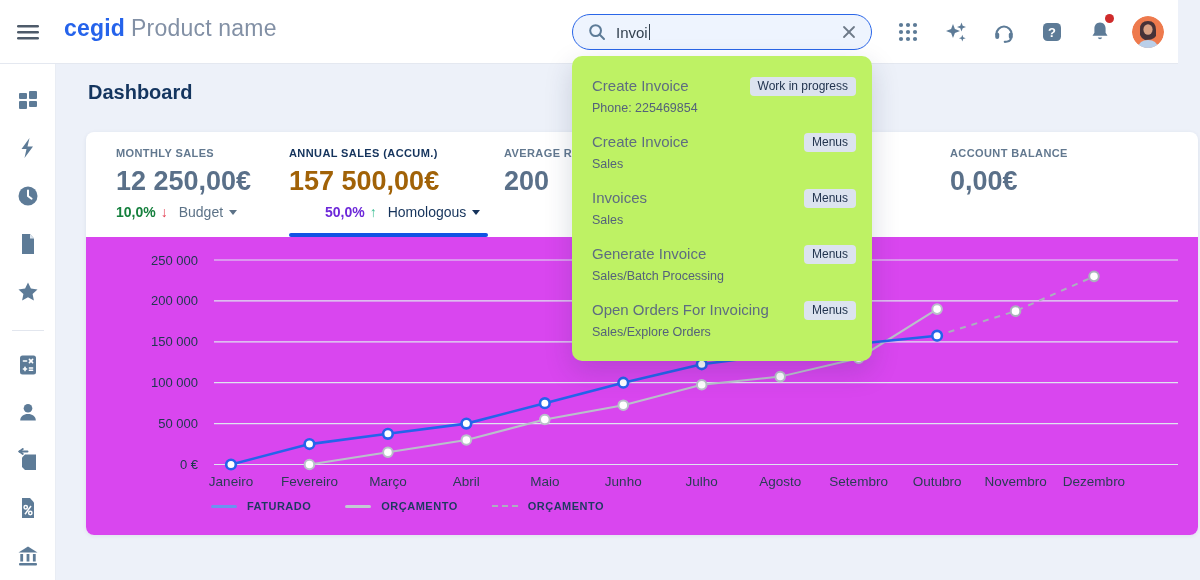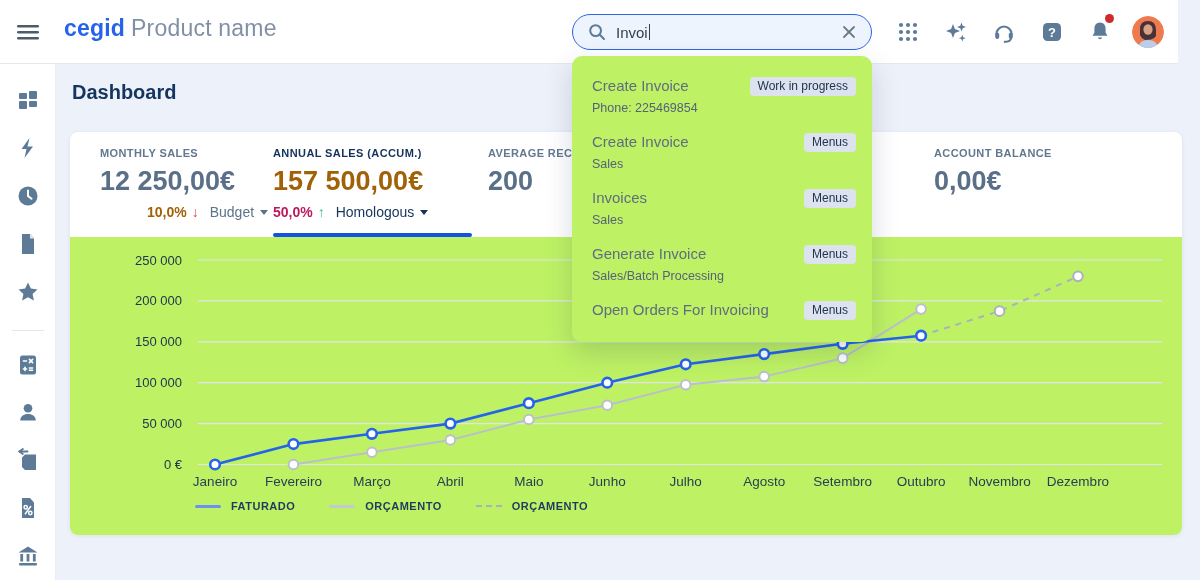--- a/index.html
+++ b/index.html
@@ -31,50 +31,50 @@
   .avatar { position:absolute; left:1132px; top:16px; width:32px; height:32px;
     border-radius:50%; overflow:hidden; cursor:pointer; }
 
   
   .sidebar { position:absolute; left:0; top:64px; width:56px; height:516px; background:#fff;
     border-right:1px solid #e9edf4; z-index:10; }
   .sb-item { position:absolute; left:16px; width:24px; height:24px; cursor:pointer; }
   .sb-divider { position:absolute; left:12px; width:32px; height:1px; background:#e2e6ee; top:266px; }
 
   
-  .content { position:absolute; left:56px; top:64px; width:1068px; height:516px; }
+  .content { position:absolute; left:72px; top:64px; width:1068px; height:516px; }
   .page-title { position:absolute; left:16px; top:17px; font-size:20px; font-weight:800; color:#14355f; }
 
   .panel { position:absolute; left:14px; top:68px; width:1112px; height:403px; background:#fff;
     border-radius:8px; box-shadow:0 1px 4px rgba(25,45,90,.08); }
 
   
   .kpi-row { position:relative; height:105px; }
   .kpi-card { position:absolute; top:15px; width:200px; cursor:pointer; }
   .kpi-label { font-size:11px; font-weight:700; letter-spacing:.4px; color:#62788f; }
   .kpi-value { font-size:27px; font-weight:700; color:#5a7089; margin-top:7px; }
   .kpi-sub { margin-top:7px; font-size:14px; display:flex; align-items:center; gap:5px; }
-  .kpi-change.down { color:#a16207; font-weight:700;margin-left:47px; }
-  .kpi-change.up { color:#be185d; font-weight:700; }
+  .kpi-change.down { color:#15803d; font-weight:700; }
+  .kpi-change.up { color:#6d28d9; font-weight:700;margin-left:36px; }
   .kpi-arrow { font-size:14px; }
   .kpi-arrow.down { color:#e23c4f; } .kpi-arrow.up { color:#38bd92; }
   .kpi-selector { color:#5c7287; margin-left:6px; display:flex; align-items:center; gap:6px; }
   .caret-down { width:0; height:0; border-left:4.5px solid transparent; border-right:4.5px solid transparent;
     border-top:5.5px solid #5c7287; display:inline-block; }
   .kpi-card.selected .kpi-label { color:#14335c; }
   .kpi-card.selected .kpi-value { color:#a16207; }
   .kpi-card.selected .kpi-selector { color:#15335b; }
   .kpi-card.selected .caret-down { border-top-color:#15335b; }
   .kpi-underline { position:absolute; left:203px; bottom:0; width:199px; height:4px;
     background:#1253e4; border-radius:2px; }
   .c1 { left:30px; } .c2 { left:203px; } .c3 { left:418px; } .c4 { left:820px;margin-left:44px; }
 
   
   .chart-section { position:absolute; left:0; top:105px; width:1112px; height:298px;
-    background:#bef264; border-radius:0 0 8px 8px; }
+    background:#d946ef; border-radius:0 0 8px 8px; }
   .legend { position:absolute; left:125px; top:263px; display:flex; align-items:center; gap:34px; }
   .legend-item { display:flex; align-items:center; gap:10px; cursor:pointer; }
   .legend-label { font-size:11px; font-weight:700; letter-spacing:.5px; color:#1d3a5f; }
   .sw-solid { width:26px; height:3px; border-radius:2px; }
   .sw-dashed { width:26px; height:0; border-top:2.5px dashed #aab1bd; }
 
   
   .dropdown { position:absolute; left:572px; top:56px; width:300px; background:#bef264;
     border-radius:10px; box-shadow:0 10px 28px rgba(25,45,85,.18); z-index:50; padding:12px 0 13px; }
   .dd-item { padding:9px 16px 9px 20px; cursor:pointer; }
@@ -396,14 +396,15 @@
       <span class="dd-title">Generate Invoice</span>
       <span class="dd-badge">Menus</span>
     </div>
     <div class="dd-sub">Sales/Batch Processing</div>
   </div>
   <div class="dd-item">
     <div class="dd-row">
       <span class="dd-title">Open Orders For Invoicing</span>
       <span class="dd-badge">Menus</span>
     </div>
+    <div class="dd-sub">Sales/Explore Orders</div>
   </div>
 </div>
 
 </body></html>

